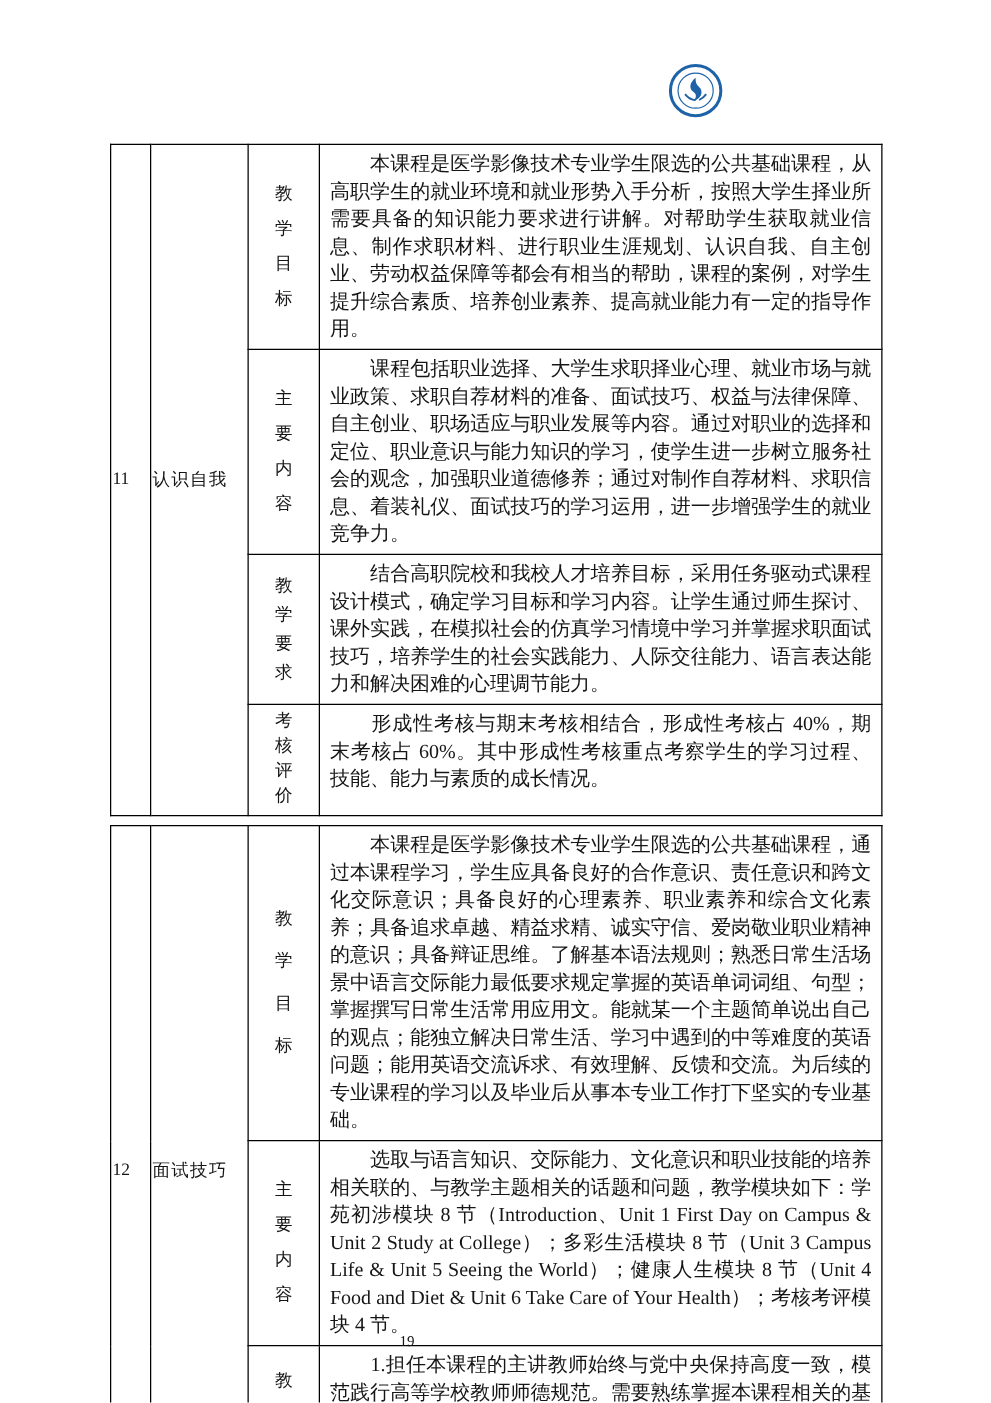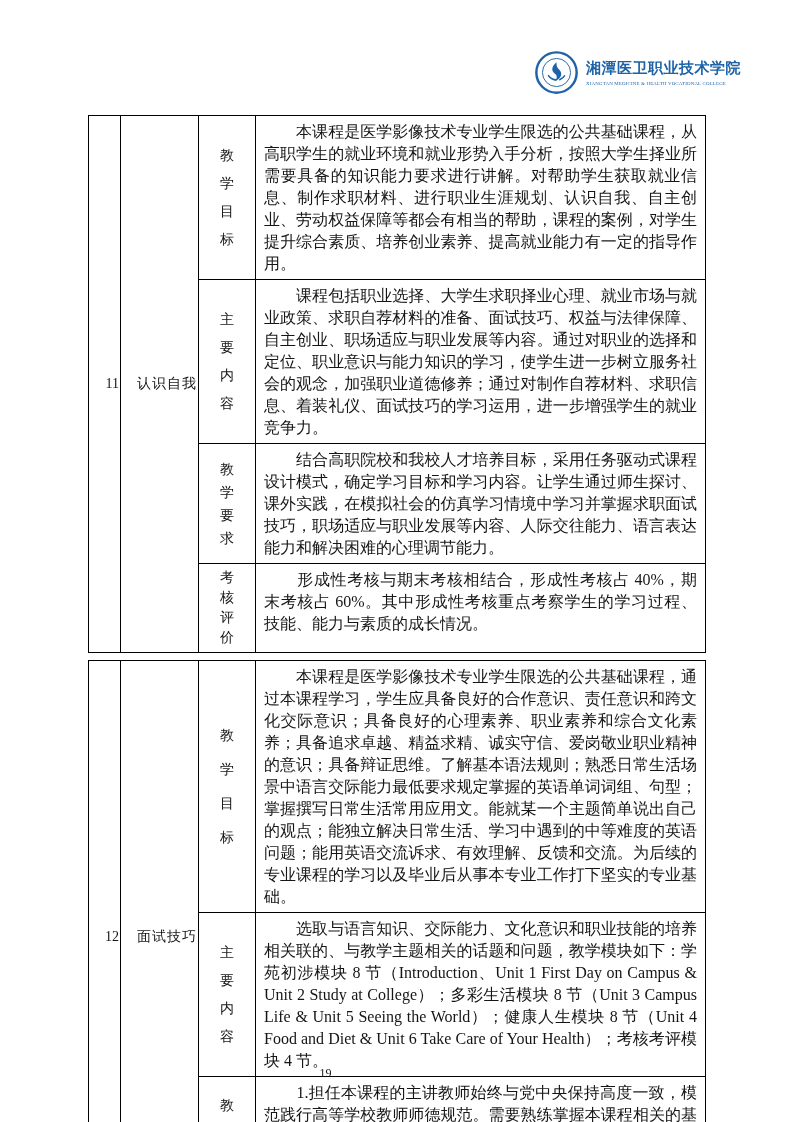--- a/index.html
+++ b/index.html
@@ -14,21 +14,21 @@
   .logo-emblem { width: 45px; height: 45px; flex: 0 0 auto; }
   .logo-textwrap { display: flex; flex-direction: column; justify-content: center; }
   .logo-cn { color: #1e63a8; font-size: 15px; font-weight: bold; letter-spacing: 0.5px; white-space: nowrap; }
   .logo-en { color: #1e63a8; font-size: 6px; letter-spacing: 0.2px; white-space: nowrap;
              transform: scale(0.82); transform-origin: left center; margin-top: 2px; }
 
   
   .tables { position: absolute; left: 88px; top: 115px; width: 618px; }
   table { border-collapse: collapse; width: 618px; table-layout: fixed; }
   td { border: 1px solid #000; }
-  td.idx, td.course { text-align: right; vertical-align: middle; font-size: 14px; }
+  td.idx, td.course { text-align: left; vertical-align: middle; font-size: 14px; }
   td.course { letter-spacing: 1px; }
   td.label { text-align: center; vertical-align: middle; font-size: 14px; }
   .vlabel { white-space: pre-line; display: inline-block; }
   td.content { vertical-align: top; padding: 5px 8px 4px 8px; font-size: 16px; }
   .ctext { white-space: pre-line; line-height: 22px; text-align: justify; }
   .tgap { height: 7px; }
 
   
   .pagenum { position: absolute; top: 1066px; left: 0; width: 651px; text-align: center; font-size: 12px; }
 </style>
@@ -36,24 +36,20 @@
 <body>
 
 <header class="logo">
   <svg class="logo-emblem" viewBox="0 0 48 48" aria-hidden="true">
     <circle cx="24" cy="24" r="21.5" fill="none" stroke="#1e63a8" stroke-width="2.6"></circle>
     <circle cx="24" cy="24" r="15" fill="none" stroke="#1e63a8" stroke-width="1"></circle>
     <path d="M24 13 c-5 4 -6 9 -2 12 c3 2 3 5 0 8 c7 -2 9 -8 5 -12 c-3 -3 -3 -5 -3 -8 z" fill="#1e63a8"></path>
     <path d="M15 27 c3 4 6 5 9 5" fill="none" stroke="#1e63a8" stroke-width="1.6"></path>
     <path d="M33 27 c-2 3 -4 4 -6 5" fill="none" stroke="#1e63a8" stroke-width="1.6"></path>
   </svg>
-  <div class="logo-textwrap">
-    <div class="logo-cn">湘潭医卫职业技术学院</div>
-    <div class="logo-en">XIANGTAN MEDICINE &amp; HEALTH VOCATIONAL COLLEGE</div>
-  </div>
 </header>
 
 <main class="tables">
 
   <table>
     <colgroup>
       <col style="width:32px">
         <col style="width:78px">
         <col style="width:57px">
         <col>
@@ -78,21 +74,21 @@
         <td class="content">
             <div class="ctext">　　课程包括职业选择、大学生求职择业心理、就业市场与就业政策、求职自荐材料的准备、面试技巧、权益与法律保障、自主创业、职场适应与职业发展等内容。通过对职业的选择和定位、职业意识与能力知识的学习，使学生进一步树立服务社会的观念，加强职业道德修养；通过对制作自荐材料、求职信息、着装礼仪、面试技巧的学习运用，进一步增强学生的就业竞争力。</div>
           </td>
       </tr>
       <tr>
         <td class="label" style="height:98px"><span class="vlabel" style="line-height:23px">教
 学
 要
 求</span></td>
         <td class="content">
-            <div class="ctext">　　结合高职院校和我校人才培养目标，采用任务驱动式课程设计模式，确定学习目标和学习内容。让学生通过师生探讨、课外实践，在模拟社会的仿真学习情境中学习并掌握求职面试技巧，职场适应与职业发展等内容、人际交往能力、语言表达能力和解决困难的心理调节能力。</div>
+            <div class="ctext">　　结合高职院校和我校人才培养目标，采用任务驱动式课程设计模式，确定学习目标和学习内容。让学生通过师生探讨、课外实践，在模拟社会的仿真学习情境中学习并掌握求职面试技巧，培养学生的社会实践能力、人际交往能力、语言表达能力和解决困难的心理调节能力。</div>
           </td>
       </tr>
       <tr>
         <td class="label" style="height:86px"><span class="vlabel" style="line-height:20px">考
 核
 评
 价</span></td>
         <td class="content">
             <div class="ctext">　　形成性考核与期末考核相结合，形成性考核占 40%，期末考核占 60%。其中形成性考核重点考察学生的学习过程、技能、能力与素质的成长情况。</div>
           </td>

